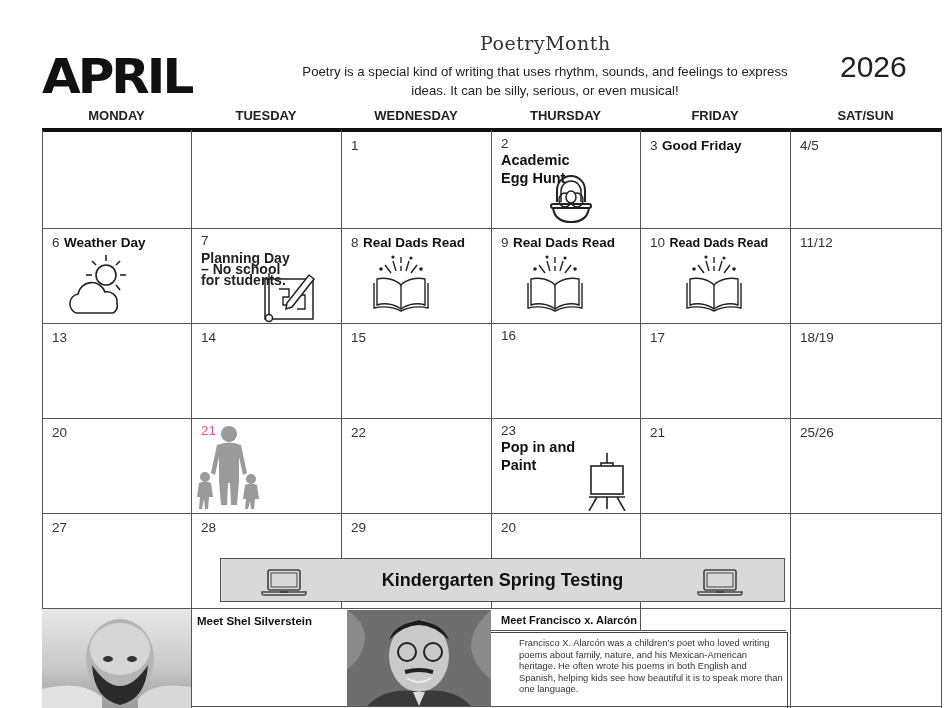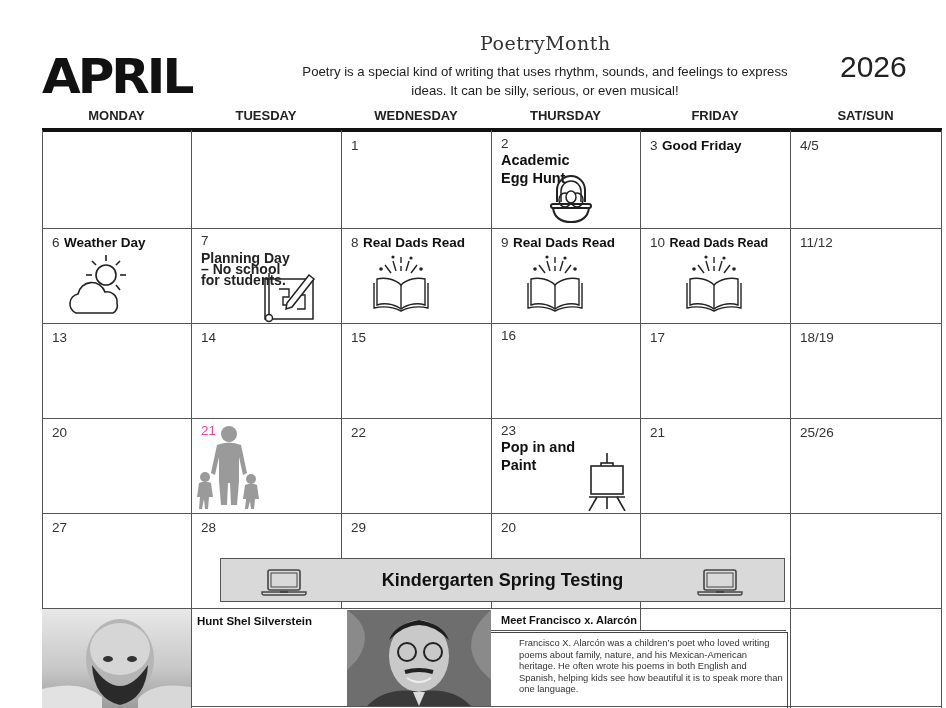--- a/index.html
+++ b/index.html
@@ -270,21 +270,21 @@
     <ellipse cx="78" cy="50" rx="34" ry="40" fill="#b5b5b5"></ellipse>
     <ellipse cx="78" cy="40" rx="30" ry="26" fill="#d6d6d6"></ellipse>
     <path d="M50 56 Q78 98 106 56 Q104 90 78 96 Q52 90 50 56 Z" fill="#2a2a2a"></path>
     <ellipse cx="66" cy="50" rx="5" ry="3" fill="#333"></ellipse>
     <ellipse cx="90" cy="50" rx="5" ry="3" fill="#333"></ellipse>
     <path d="M0 80 Q40 70 60 88 L60 99 L0 99 Z" fill="#e2e2e2"></path>
     <path d="M149 78 Q110 72 96 90 L96 99 L149 99 Z" fill="#d8d8d8"></path>
   </svg>
 </div>
 <div class="abs" style="left:191px;top:609px;width:150px;height:97px;box-sizing:border-box;padding:6px 6px 0 6px">
-  <div class="bio-title">Hunt Shel Silverstein</div>
+  <div class="bio-title">Meet Shel Silverstein</div>
 </div>
 <div class="photo" style="left:347px;top:610px;width:144px;height:96px;background:#5a5a5a">
   <svg width="144" height="96" viewBox="0 0 144 96">
     <rect width="144" height="96" fill="#6e6e6e"></rect>
     <path d="M0 0 Q30 20 10 50 L0 60 Z" fill="#8a8a8a"></path>
     <path d="M144 0 Q110 30 134 60 L144 70 Z" fill="#8a8a8a"></path>
     <ellipse cx="72" cy="46" rx="30" ry="36" fill="#c9c9c9"></ellipse>
     <path d="M42 30 Q72 0 102 30 Q96 14 72 10 Q48 14 42 30 Z" fill="#1e1e1e"></path>
     <circle cx="60" cy="42" r="9" fill="none" stroke="#222" stroke-width="2"></circle>
     <circle cx="86" cy="42" r="9" fill="none" stroke="#222" stroke-width="2"></circle>

